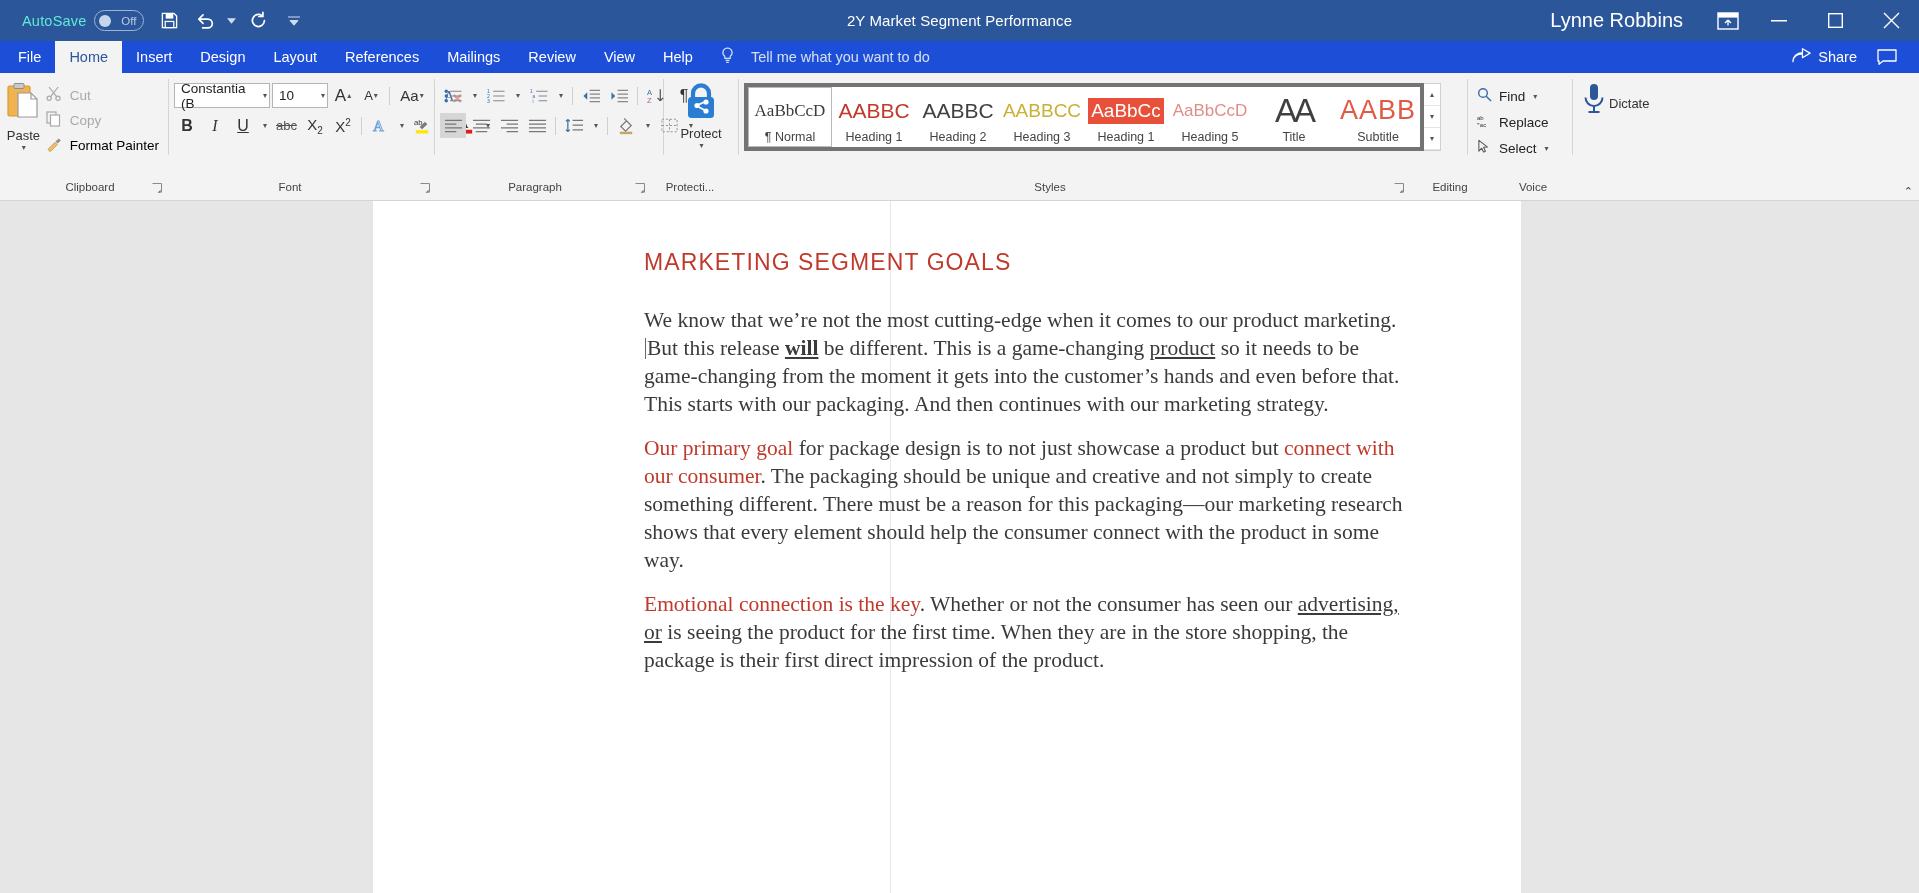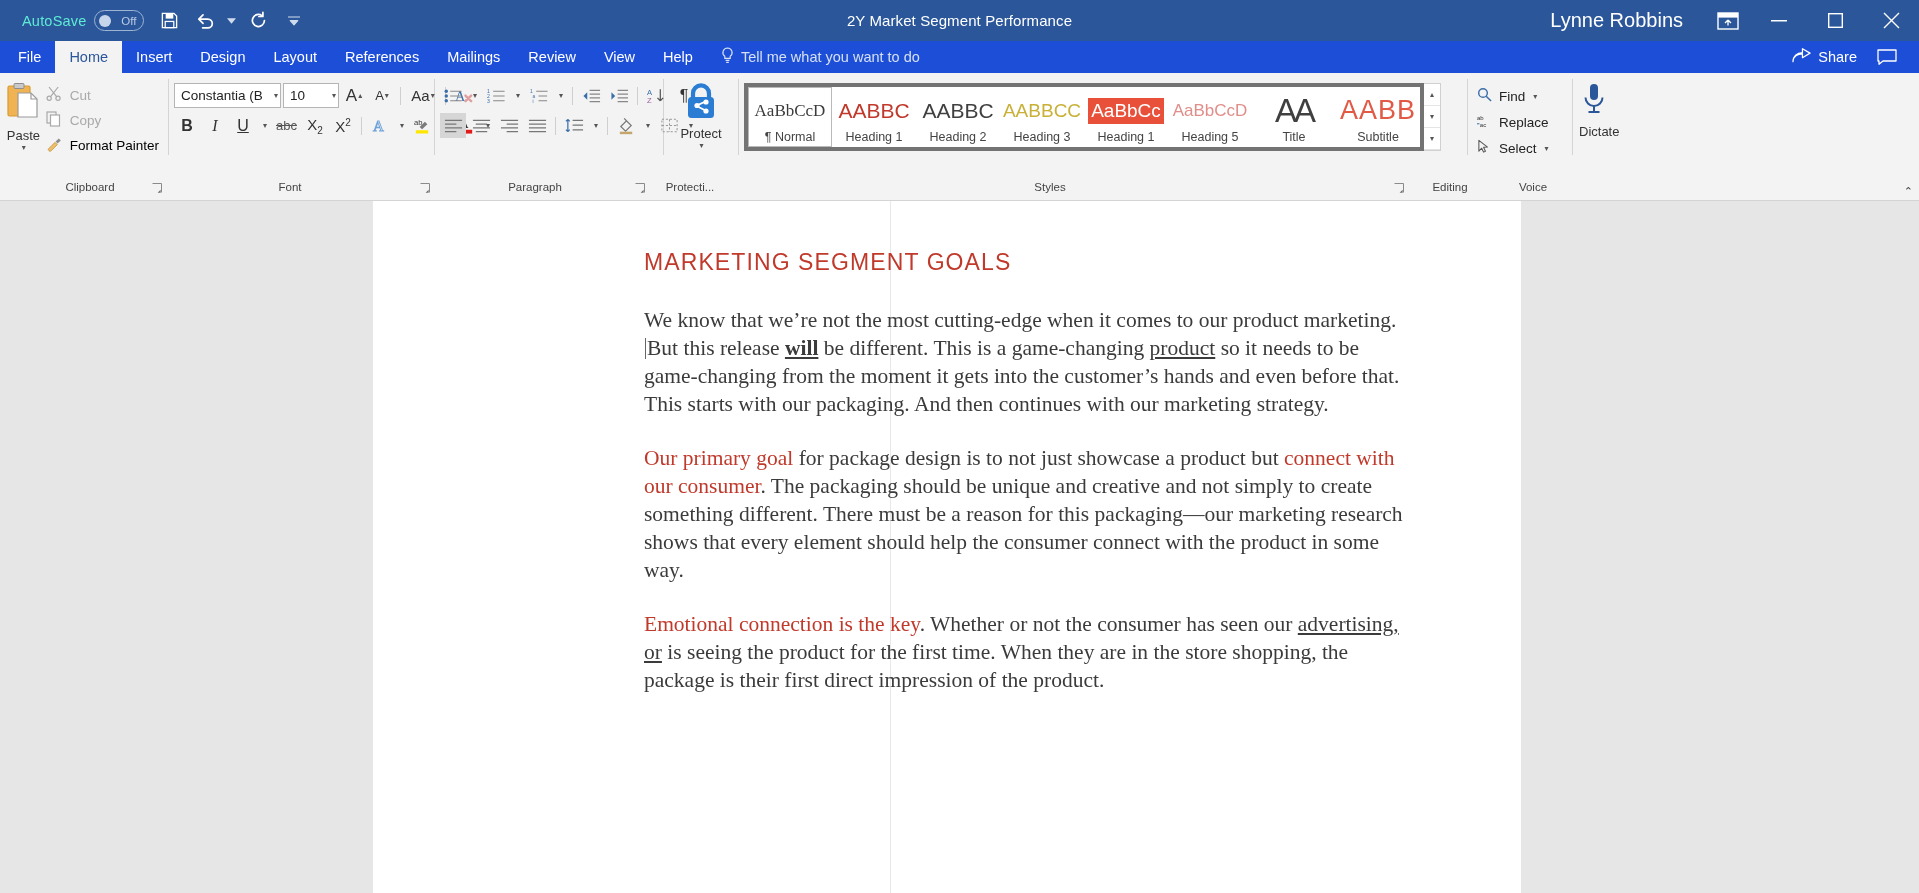--- a/index.html
+++ b/index.html
@@ -49,21 +49,21 @@
   .tabbar {
     height: 32px; background: #1d4ed8; display: flex; align-items: stretch;
     position: relative; padding-left: 4px;
   }
   .tab {
     display: flex; align-items: center; padding: 0 14px; color: #fff;
     font-size: 14.5px; height: 32px; white-space: nowrap;
   }
   .tab.active { background: #f3f3f3; color: #2b579a; }
   .tellme {
-    display: flex; align-items: center; gap: 7px; padding-left: 14px;
+    display: flex; align-items: center; gap: 17px; padding-left: 14px;
     color: #d5e0f0; font-size: 14.5px;
   }
   .tab-right { margin-left: auto; display: flex; align-items: center; gap: 6px; padding-right: 14px; }
   .share-btn { display: flex; align-items: center; gap: 7px; color: #fff; font-size: 14.5px; padding: 0 6px; }
   .comments-btn { padding: 0 8px; display: flex; align-items: center; }
 
   
   .ribbon {
     height: 104px; background: #f3f3f3; display: flex; align-items: stretch;
     position: relative;
@@ -97,21 +97,21 @@
     padding: 1px 4px; height: 22px; white-space: nowrap;
   }
   .clip-item.dim { color: #a9a9a9; }
 
   
   .font-rows { display: flex; flex-direction: column; gap: 5px; padding-top: 5px; }
   .frow { display: flex; align-items: center; gap: 2px; }
   .fontbox {
     height: 25px; border: 1px solid #b5b5b5; background: #fff;
     display: flex; align-items: center; padding: 0 2px 0 6px;
-    font-size: 13.5px; color: #222; width: 107px; justify-content: space-between;
+    font-size: 13.5px; color: #222; width: 96px; justify-content: space-between;
   }
   .sizebox { width: 56px; }
   .ibtn {
     min-width: 26px; height: 25px; display: flex; align-items: center; justify-content: center;
     font-size: 14px; color: #333; padding: 0 3px;
   }
   .ibtn.wide { min-width: 34px; }
   .vsep { width: 1px; height: 18px; background: #cfcfcf; margin: 0 3px; }
   .caret-s { font-size: 8px; color: #555; margin-left: 1px; }
 
@@ -148,21 +148,21 @@
   }
   .gal-scroll div {
     flex: 1; display: flex; align-items: center; justify-content: center;
     font-size: 8px; color: #555; border-bottom: 1px solid #e4e4e4;
   }
 
   
   .edit-list { display: flex; flex-direction: column; padding-top: 6px; gap: 2px; }
   .edit-item { display: flex; align-items: center; gap: 7px; font-size: 13.5px; color: #222; height: 24px; padding: 0 4px; }
 
-  .voice-big { width: 66px; display: flex; flex-direction: column; padding-top: 4px; }
+  .voice-big { width: 66px; display: flex; flex-direction: row; align-items: center; padding-top: 4px; }
   .voice-label { font-size: 13px; color: #333; }
 
   .collapse-ribbon {
     position: absolute; right: 6px; bottom: 2px; font-size: 11px; color: #444;
   }
 
   
   .workspace {
     position: absolute; left: 0; right: 0; top: 201px; bottom: 0;
     background: #e6e6e6; overflow: hidden;
@@ -178,21 +178,21 @@
     position: absolute; left: 644px; top: 0; width: 760px;
   }
   .doc-heading {
     font-family: "Liberation Sans", sans-serif;
     font-size: 23px; letter-spacing: 1.1px; color: #c0392b;
     margin-top: 48px;
   }
   .doc-p {
     font-family: "Liberation Serif", serif;
     font-size: 21.5px; line-height: 28px; color: #3b3b3b;
-    margin-top: 26px; text-align: left;
+    margin-top: 16px; text-align: left;
   }
   .doc-p.first { margin-top: 30px; }
   .em-red { color: #c0392b; }
   .u-bold { font-weight: bold; text-decoration: underline; }
   .u-link { text-decoration: underline; }
   .caret-text {
     display: inline-block; width: 1px; height: 21px; background: #666;
     vertical-align: -4px; margin: 0 1px;
   }
 </style>

